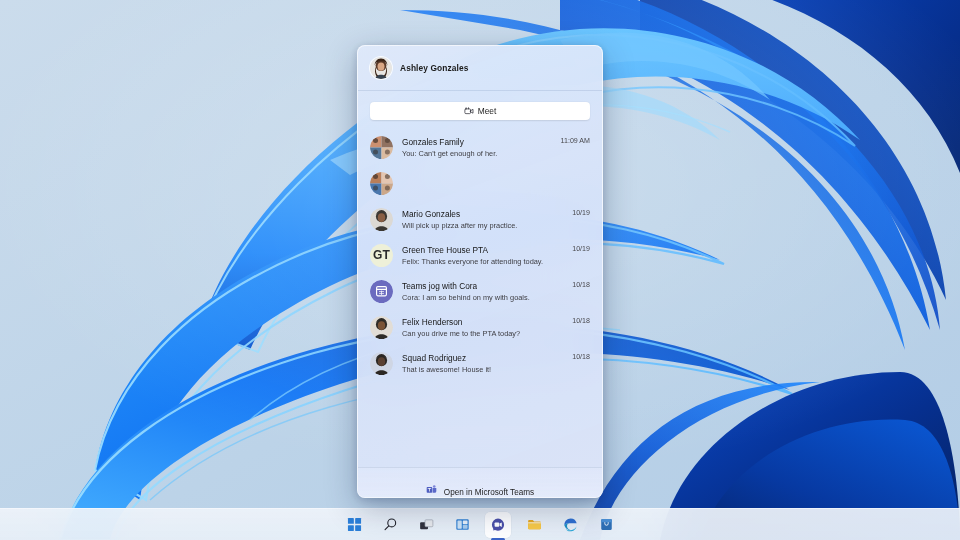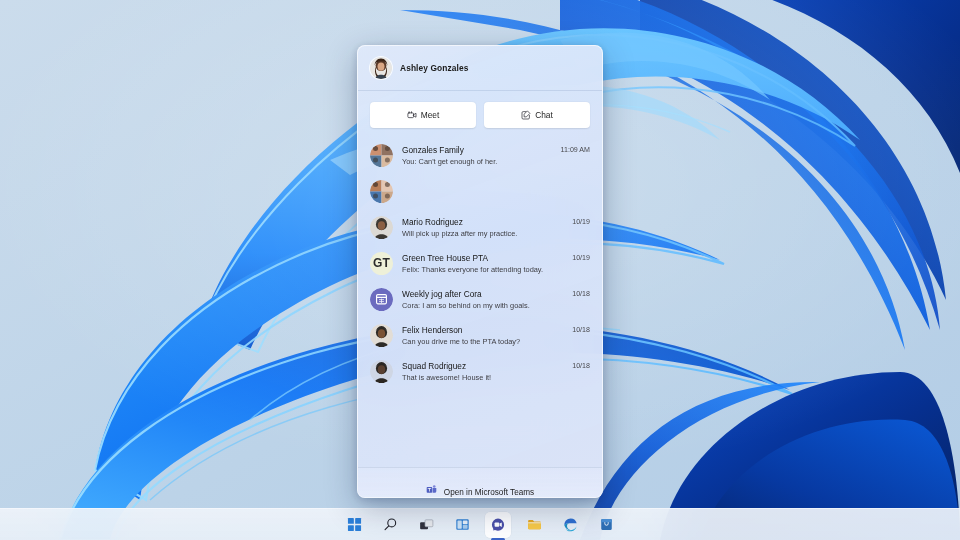--- a/index.html
+++ b/index.html
@@ -56,21 +56,21 @@
   }
   .me-avatar{
     width:22px; height:22px; border-radius:50%; flex:0 0 22px; overflow:hidden;
     box-shadow:0 0 0 1px rgba(255,255,255,.8);
   }
   .me-name{ font-size:8.4px; font-weight:600; color:#1b1b1b; letter-spacing:.1px; }
 
   
   .fly-actions{ display:flex; gap:8px; padding:11px 12px 9px; }
   .act-btn{
-    flex:1; height:26px; border-radius:4px;
+    flex:1; height:18px; border-radius:4px;
     background:#fff; border:none;
     display:flex; align-items:center; justify-content:center; gap:4px;
     font-family:"Liberation Sans", sans-serif;
     font-size:8.4px; color:#1f1f1f; cursor:pointer;
     box-shadow:0 .5px 1.5px rgba(0,0,0,.10);
   }
   .act-btn svg{ display:block; }
 
   
   .recent-bar{
@@ -88,21 +88,21 @@
   .chat-row{
     display:flex; align-items:center; gap:9px;
     padding:6.5px 12px; cursor:pointer;
   }
   .row-av{
     width:23px; height:23px; flex:0 0 23px; border-radius:50%; overflow:hidden;
     position:relative; display:flex; align-items:center; justify-content:center;
   }
   .row-av .initials{ font-size:12px; font-weight:600; color:#2b2b2b; letter-spacing:.2px; }
   .row-mid{ flex:1 1 auto; min-width:0; display:flex; flex-direction:column; gap:2px; }
-  .row-top{ display:flex; align-items:center; justify-content:space-between; gap:6px; }
+  .row-top{ display:flex; align-items:flex-start; justify-content:space-between; gap:6px; }
   .row-name{ font-size:8.3px; font-weight:500; color:#161616; white-space:nowrap; overflow:hidden; text-overflow:ellipsis; }
   .row-time{ font-size:7.1px; color:#49494d; flex:0 0 auto; }
   .row-prev{ font-size:7.4px; color:#3d3d42; white-space:nowrap; overflow:hidden; text-overflow:ellipsis; }
 
   
   .fly-foot{
     flex:0 0 30px; height:30px;
     border-top:.5px solid rgba(120,140,180,.22);
     display:flex; align-items:flex-end; justify-content:center; gap:7px;
     cursor:pointer;
@@ -229,29 +229,20 @@
   <div class="fly-actions">
     <button class="act-btn">
       <span>
         <svg width="10" height="10" viewBox="0 0 16 16" fill="none" stroke="#2b2b33" stroke-width="1.15" stroke-linecap="round" stroke-linejoin="round">
           <rect x="1.4" y="4.6" width="9" height="7.6" rx="1.6"></rect>
           <path d="M10.4 7.6 L14.4 5.3 V11.5 L10.4 9.2 Z"></path>
           <path d="M3.4 4.6 V2.8 M7.2 4.6 V2.8"></path>
         </svg>
       </span>
       <span>Meet</span>
-    </button>
-    <button class="act-btn">
-      <span>
-        <svg width="10" height="10" viewBox="0 0 16 16" fill="none" stroke="#2b2b33" stroke-width="1.15" stroke-linecap="round" stroke-linejoin="round">
-          <path d="M13.4 8.6 V12.6 A1.8 1.8 0 0 1 11.6 14.4 H3.4 A1.8 1.8 0 0 1 1.6 12.6 V4.4 A1.8 1.8 0 0 1 3.4 2.6 H7.4"></path>
-          <path d="M10.6 1.8 L14.2 5.4 L8.6 11 L5 11 L5 7.4 Z"></path>
-        </svg>
-      </span>
-      <span>Chat</span>
     </button>
   </div>
 
 
   <div class="fly-list" id="conv-list">
       <div class="chat-row">
         <div class="row-av">
           <svg viewBox="0 0 23 23" width="23" height="23">
       <defs>
               <clipPath id="gp0">
@@ -313,21 +304,21 @@
         <rect width="23" height="23" fill="#dcd9d4"></rect>
         <circle cx="11.5" cy="8.6" r="5.6" fill="#3b3732"></circle>
         <ellipse cx="11.5" cy="9.6" rx="3.7" ry="4.4" fill="#8a5f44"></ellipse>
         <path d="M4.6 23 C5.2 16.6 17.8 16.6 18.4 23 Z" fill="#3b3732"></path>
         <path d="M5.4 8.4 C6.2 3 17 3 17.6 8.4 C17 5 14.6 2 11.5 2 C8.4 2 6 5 5.4 8.4 Z" fill="#3b3732"></path>
       </g>
           </svg>
         </div>
         <div class="row-mid">
           <div class="row-top">
-         <span class="row-name">Mario Rodriguez</span>
+         <span class="row-name">Mario Gonzales</span>
          <span class="row-time">10/19</span>
        </div>
        <div class="row-prev">Will pick up pizza after my practice.</div>
         </div>
       </div>
       <div class="chat-row">
         <div class="row-av" style="background: rgb(238, 240, 216);">
           <span class="initials">GT</span>
         </div>
         <div class="row-mid">
@@ -342,21 +333,21 @@
         <div class="row-av">
           <svg viewBox="0 0 23 23" width="23" height="23">
       <circle cx="11.5" cy="11.5" r="11.5" fill="#6b6bbf"></circle>
       <rect x="6.6" y="6.6" width="9.8" height="9.2" rx="1.2" fill="none" stroke="#fff" stroke-width="1.15"></rect>
       <path d="M6.6 9.4 H16.4" stroke="#fff" stroke-width="1.15"></path>
       <path d="M9.0 11.6 H14.0 M9.0 13.6 H14.0 M11.5 10.6 V15.0" stroke="#fff" stroke-width=".75" opacity=".95"></path>
     </svg>
         </div>
         <div class="row-mid">
           <div class="row-top">
-         <span class="row-name">Weekly jog after Cora</span>
+         <span class="row-name">Teams jog with Cora</span>
          <span class="row-time">10/18</span>
        </div>
        <div class="row-prev">Cora: I am so behind on my with goals.</div>
         </div>
       </div>
       <div class="chat-row">
         <div class="row-av">
           <svg viewBox="0 0 23 23" width="23" height="23">
       <defs>
               <clipPath id="cp5">

